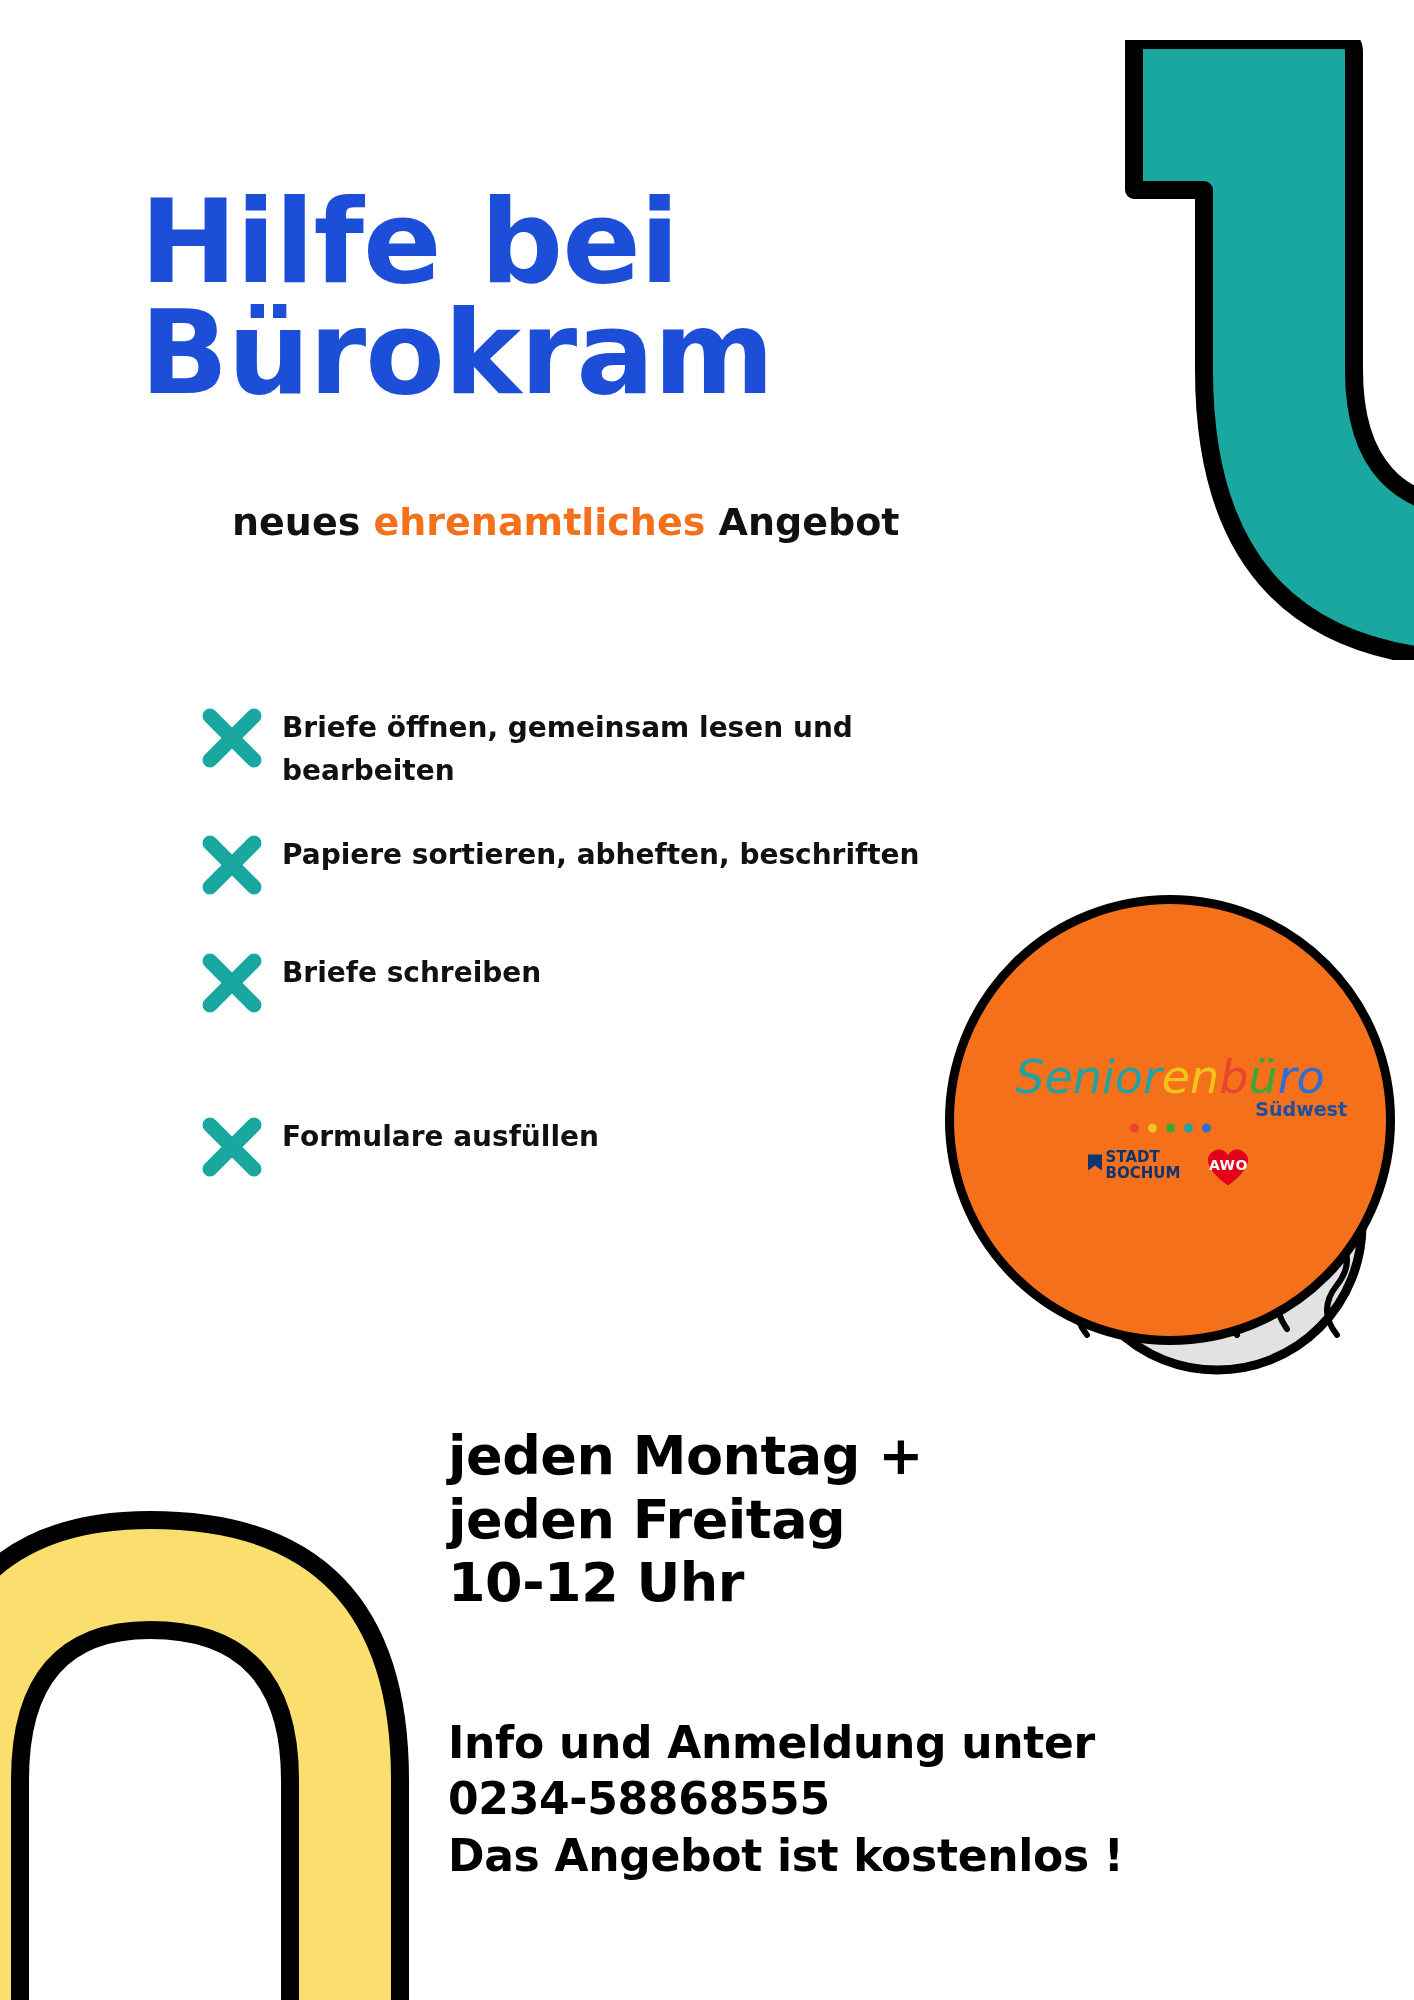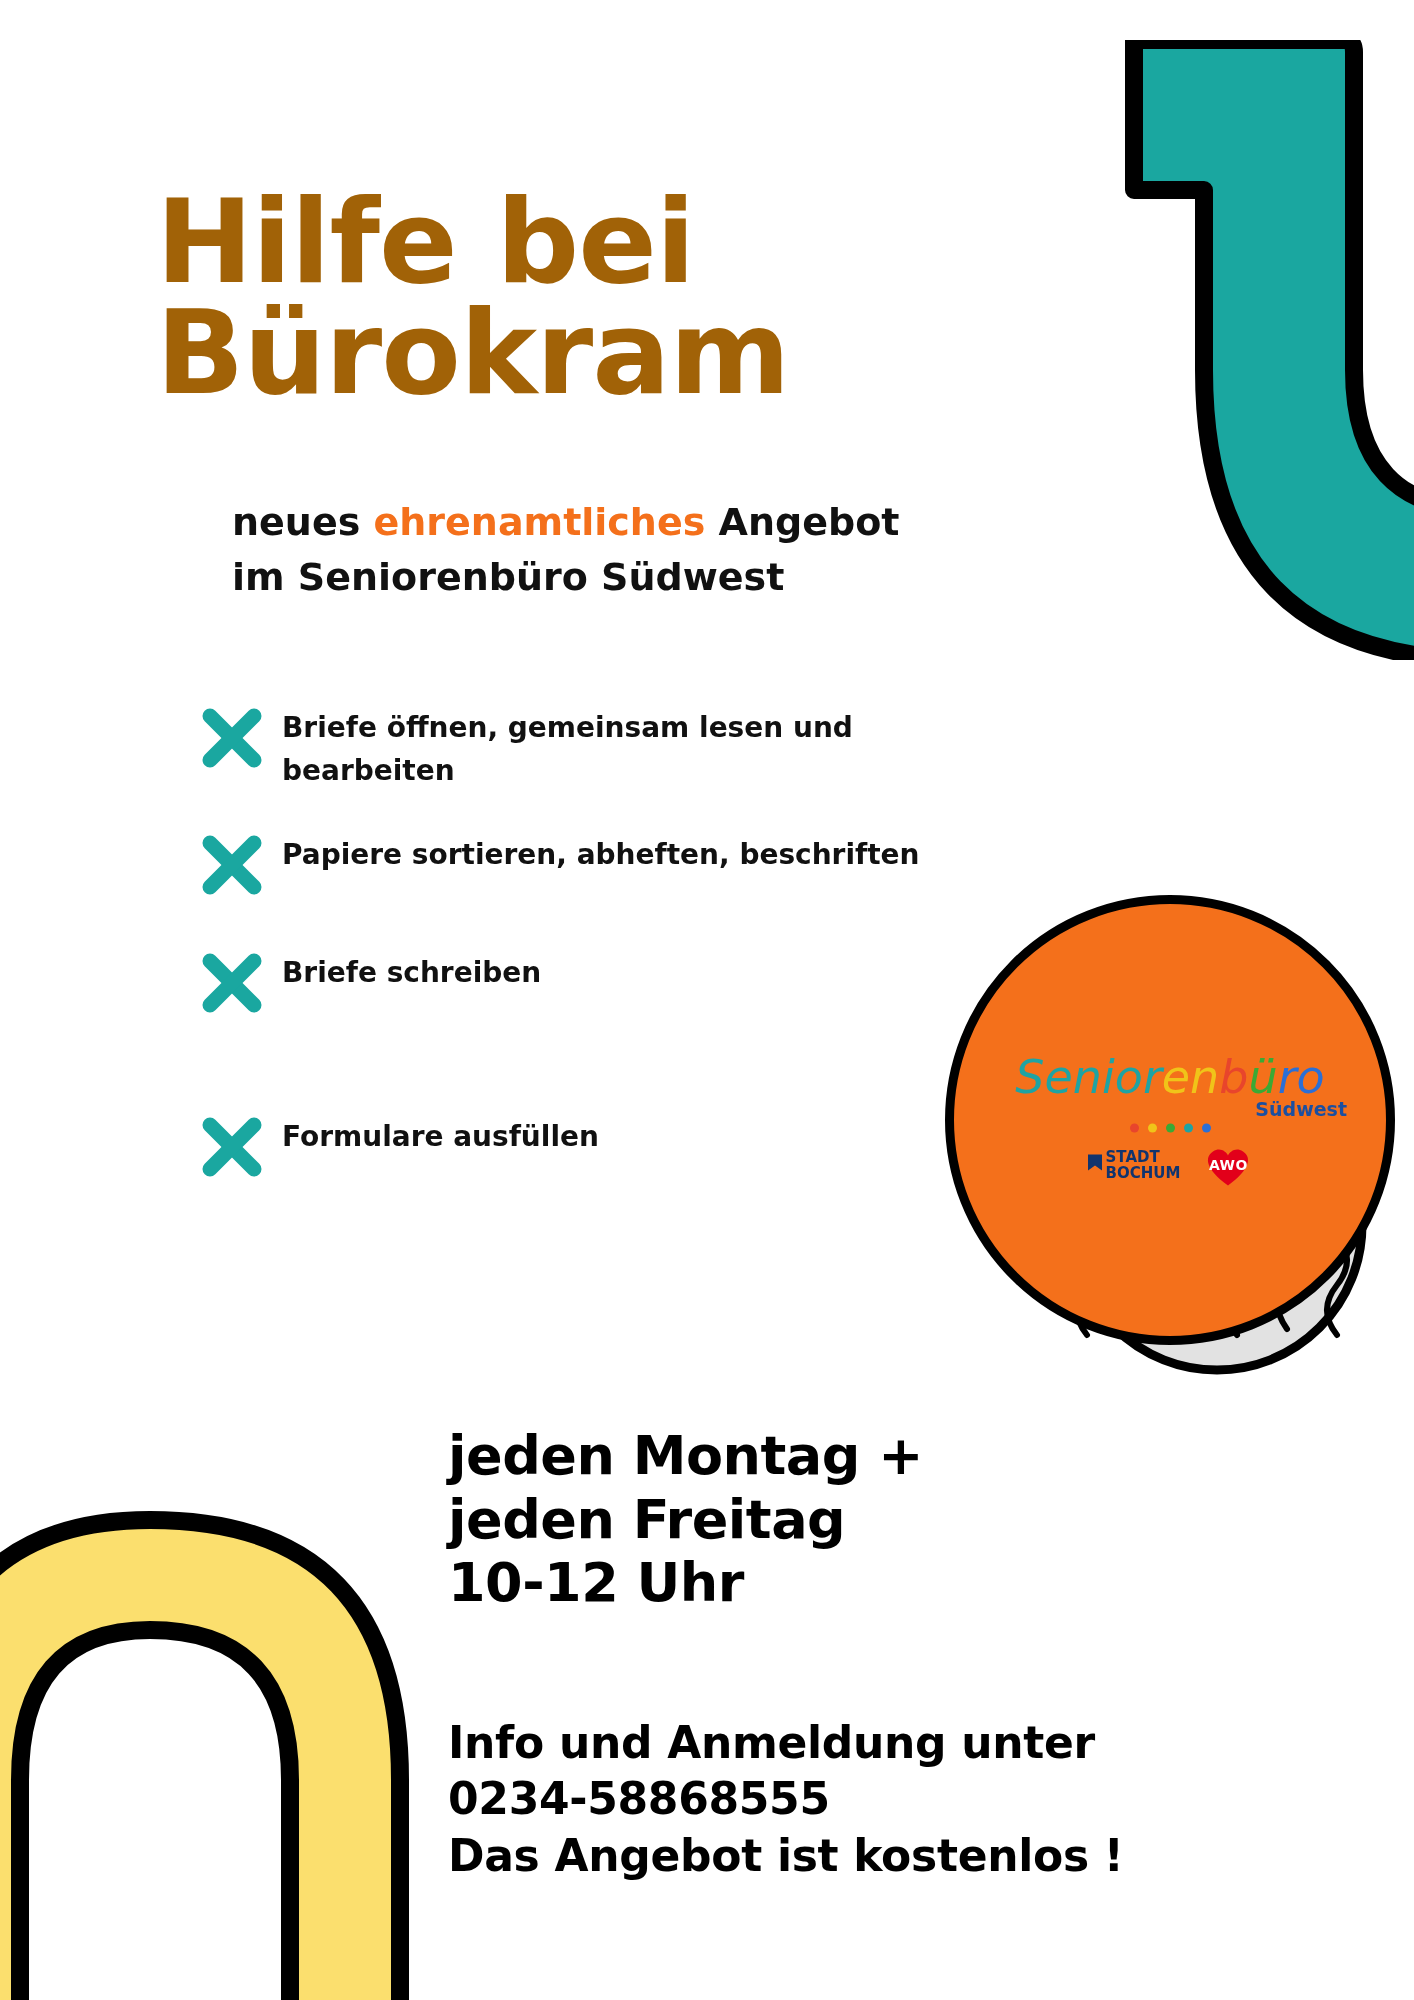--- a/index.html
+++ b/index.html
@@ -135,29 +135,29 @@
     color: #ffffff;
     font-weight: bold;
     font-size: 14px;
     letter-spacing: 0.5px;
     top: 12px;
   }
 
   
   .headline {
     position: absolute;
-    left: 156px;
+    left: 140px;
     top: 108px;
     width: 1000px;
     font-family: "DejaVu Sans", sans-serif;
     font-weight: bold;
     font-size: 116px;
     line-height: 0.96;
     letter-spacing: -1px;
-    color: #a16207;
+    color: #1d4ed8;
     z-index: 5;
   }
   .headline .l2 { display: block; }
 
   .subhead {
     position: absolute;
     left: 232px;
     top: 495px;
     width: 780px;
     font-weight: bold;
@@ -288,21 +288,20 @@
   </div>
 </div>
 
 <h1 class="headline">
   <span>Hilfe bei</span>
   <span class="l2">Bürokram</span>
 </h1>
 
 <div class="subhead">
   <span>neues </span><span class="hl">ehrenamtliches</span><span> Angebot</span>
-  <div>im Seniorenbüro Südwest</div>
 </div>
 
 <div class="bullets">
 
   <div class="bullet b1">
     <span class="x-icon">
       <svg viewBox="0 0 72 72" width="72" height="72" aria-hidden="true">
         <g stroke="#1aa7a0" stroke-width="15" stroke-linecap="round">
           <line x1="14" y1="14" x2="58" y2="58"></line>
           <line x1="58" y1="14" x2="14" y2="58"></line>

